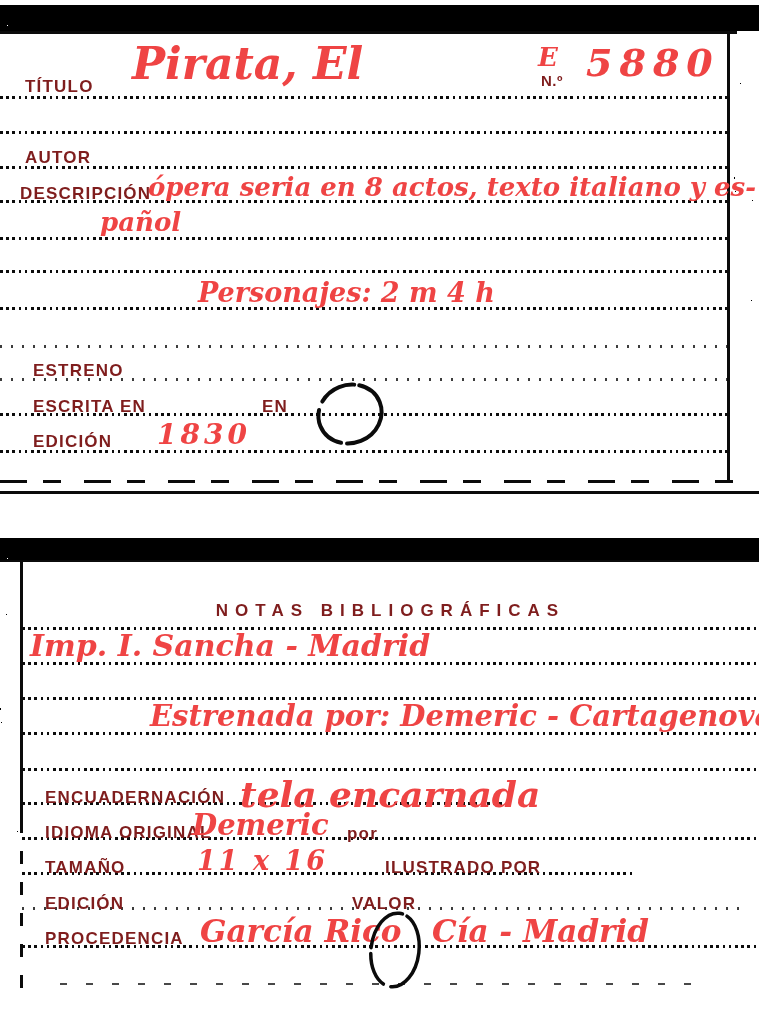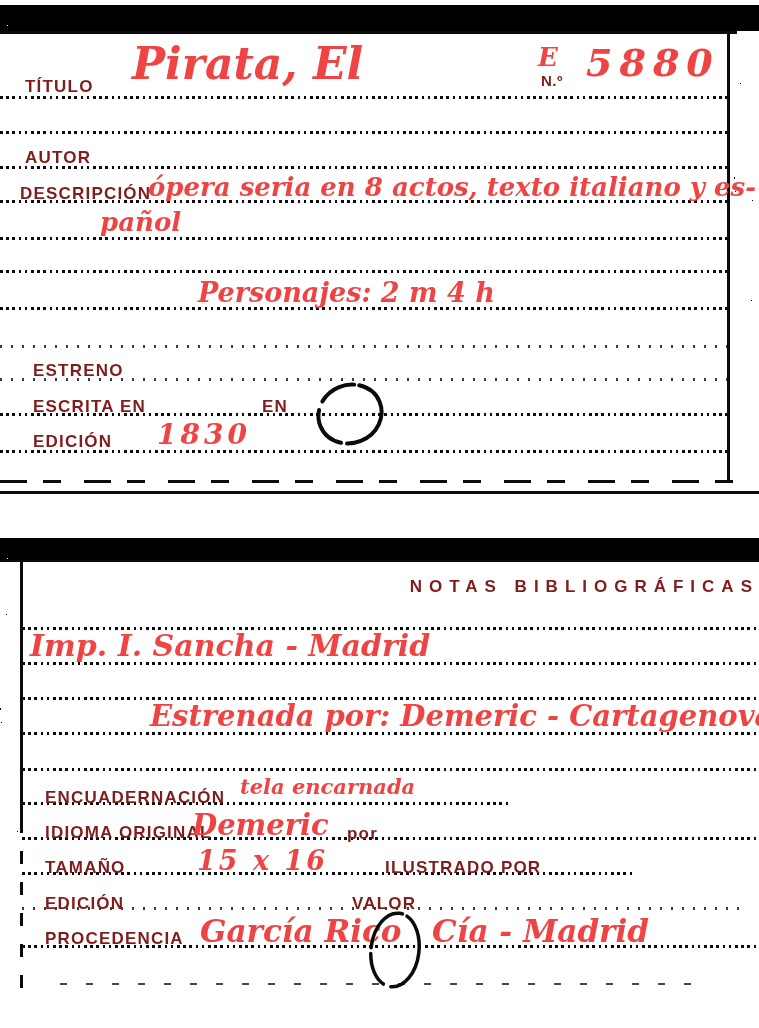--- a/index.html
+++ b/index.html
@@ -125,46 +125,46 @@
     <svg class="noise" style="left:0;top:538px" width="759" height="24">
       <rect width="759" height="24" filter="url(#grainDense)"></rect>
     </svg>
     <div class="solidline" style="left:0;top:560px;width:759px;height:2px"></div>
     <div class="vline" style="left:20px;top:562px;height:258px"></div>
     <div class="vdash" style="left:20px;top:820px;height:182px"></div>
     <svg class="noise" style="left:0;top:565px" width="18" height="290">
       <rect width="18" height="290" filter="url(#grainSparse)"></rect>
     </svg>
 
-    <div class="lbl" style="left:22px;top:577px;width:737px;text-align:right;letter-spacing:7px;white-space:nowrap">NOTAS BIBLIOGRÁFICAS</div>
+    <div class="lbl" style="left:22px;top:601px;width:737px;text-align:center;letter-spacing:7px;white-space:nowrap">NOTAS BIBLIOGRÁFICAS</div>
 
     <div class="dl" style="left:22px;top:627px;width:737px"></div>
     <div class="dl" style="left:22px;top:662px;width:737px"></div>
     <div class="dl" style="left:22px;top:697px;width:737px"></div>
     <div class="dl" style="left:22px;top:732px;width:737px"></div>
     <div class="dl" style="left:22px;top:768px;width:737px"></div>
     <div class="dl" style="left:22px;top:802px;width:490px"></div>
     <div class="dl" style="left:22px;top:837px;width:737px"></div>
     <div class="dl" style="left:22px;top:872px;width:613px"></div>
     <div class="dl sparse" style="left:22px;top:907px;width:720px"></div>
     <div class="dl" style="left:22px;top:945px;width:737px"></div>
     <div class="dl sparsedash" style="left:60px;top:983px;width:650px"></div>
 
     <span class="hw" style="left:30px;top:631px;font-size:30px">Imp. I. Sancha - Madrid</span>
     <span class="hw" style="left:150px;top:702px;font-size:29px">Estrenada por: Demeric - Cartagenova</span>
 
     <span class="lbl" style="left:45px;top:788px">ENCUADERNACIÓN</span>
-    <span class="hw" style="left:240px;top:776px;font-size:21px">tela encarnada</span>
+    <span class="hw" style="left:240px;top:776px;font-size:36px">tela encarnada</span>
 
     <span class="lbl" style="left:45px;top:823px">IDIOMA ORIGINAL</span>
     <span class="hw" style="left:192px;top:811px;font-size:29px">Demeric</span>
     <span class="lbl" style="left:347px;top:824px;text-transform:none">por</span>
 
     <span class="lbl" style="left:45px;top:858px">TAMAÑO</span>
-    <span class="hw" style="left:197px;top:847px;font-size:27px;letter-spacing:3px">15 x 16</span>
+    <span class="hw" style="left:197px;top:847px;font-size:27px;letter-spacing:3px">11 x 16</span>
     <span class="lbl" style="left:385px;top:858px">ILUSTRADO POR</span>
 
     <span class="lbl" style="left:45px;top:894px">EDICIÓN</span>
     <span class="lbl" style="left:352px;top:894px">VALOR</span>
 
     <span class="lbl" style="left:45px;top:929px">PROCEDENCIA</span>
     <span class="hw" style="left:200px;top:916px;font-size:31px">García Rico</span>
     <svg class="ring" style="left:366px;top:908px" width="58" height="84" viewBox="0 0 58 84">
       <ellipse cx="29" cy="42" rx="24" ry="37" fill="none" stroke="#0b0b0b" stroke-width="3.5" stroke-dasharray="48 8 34 6 52 5" transform="rotate(7 29 42)" stroke-linecap="round"></ellipse>
     </svg>

